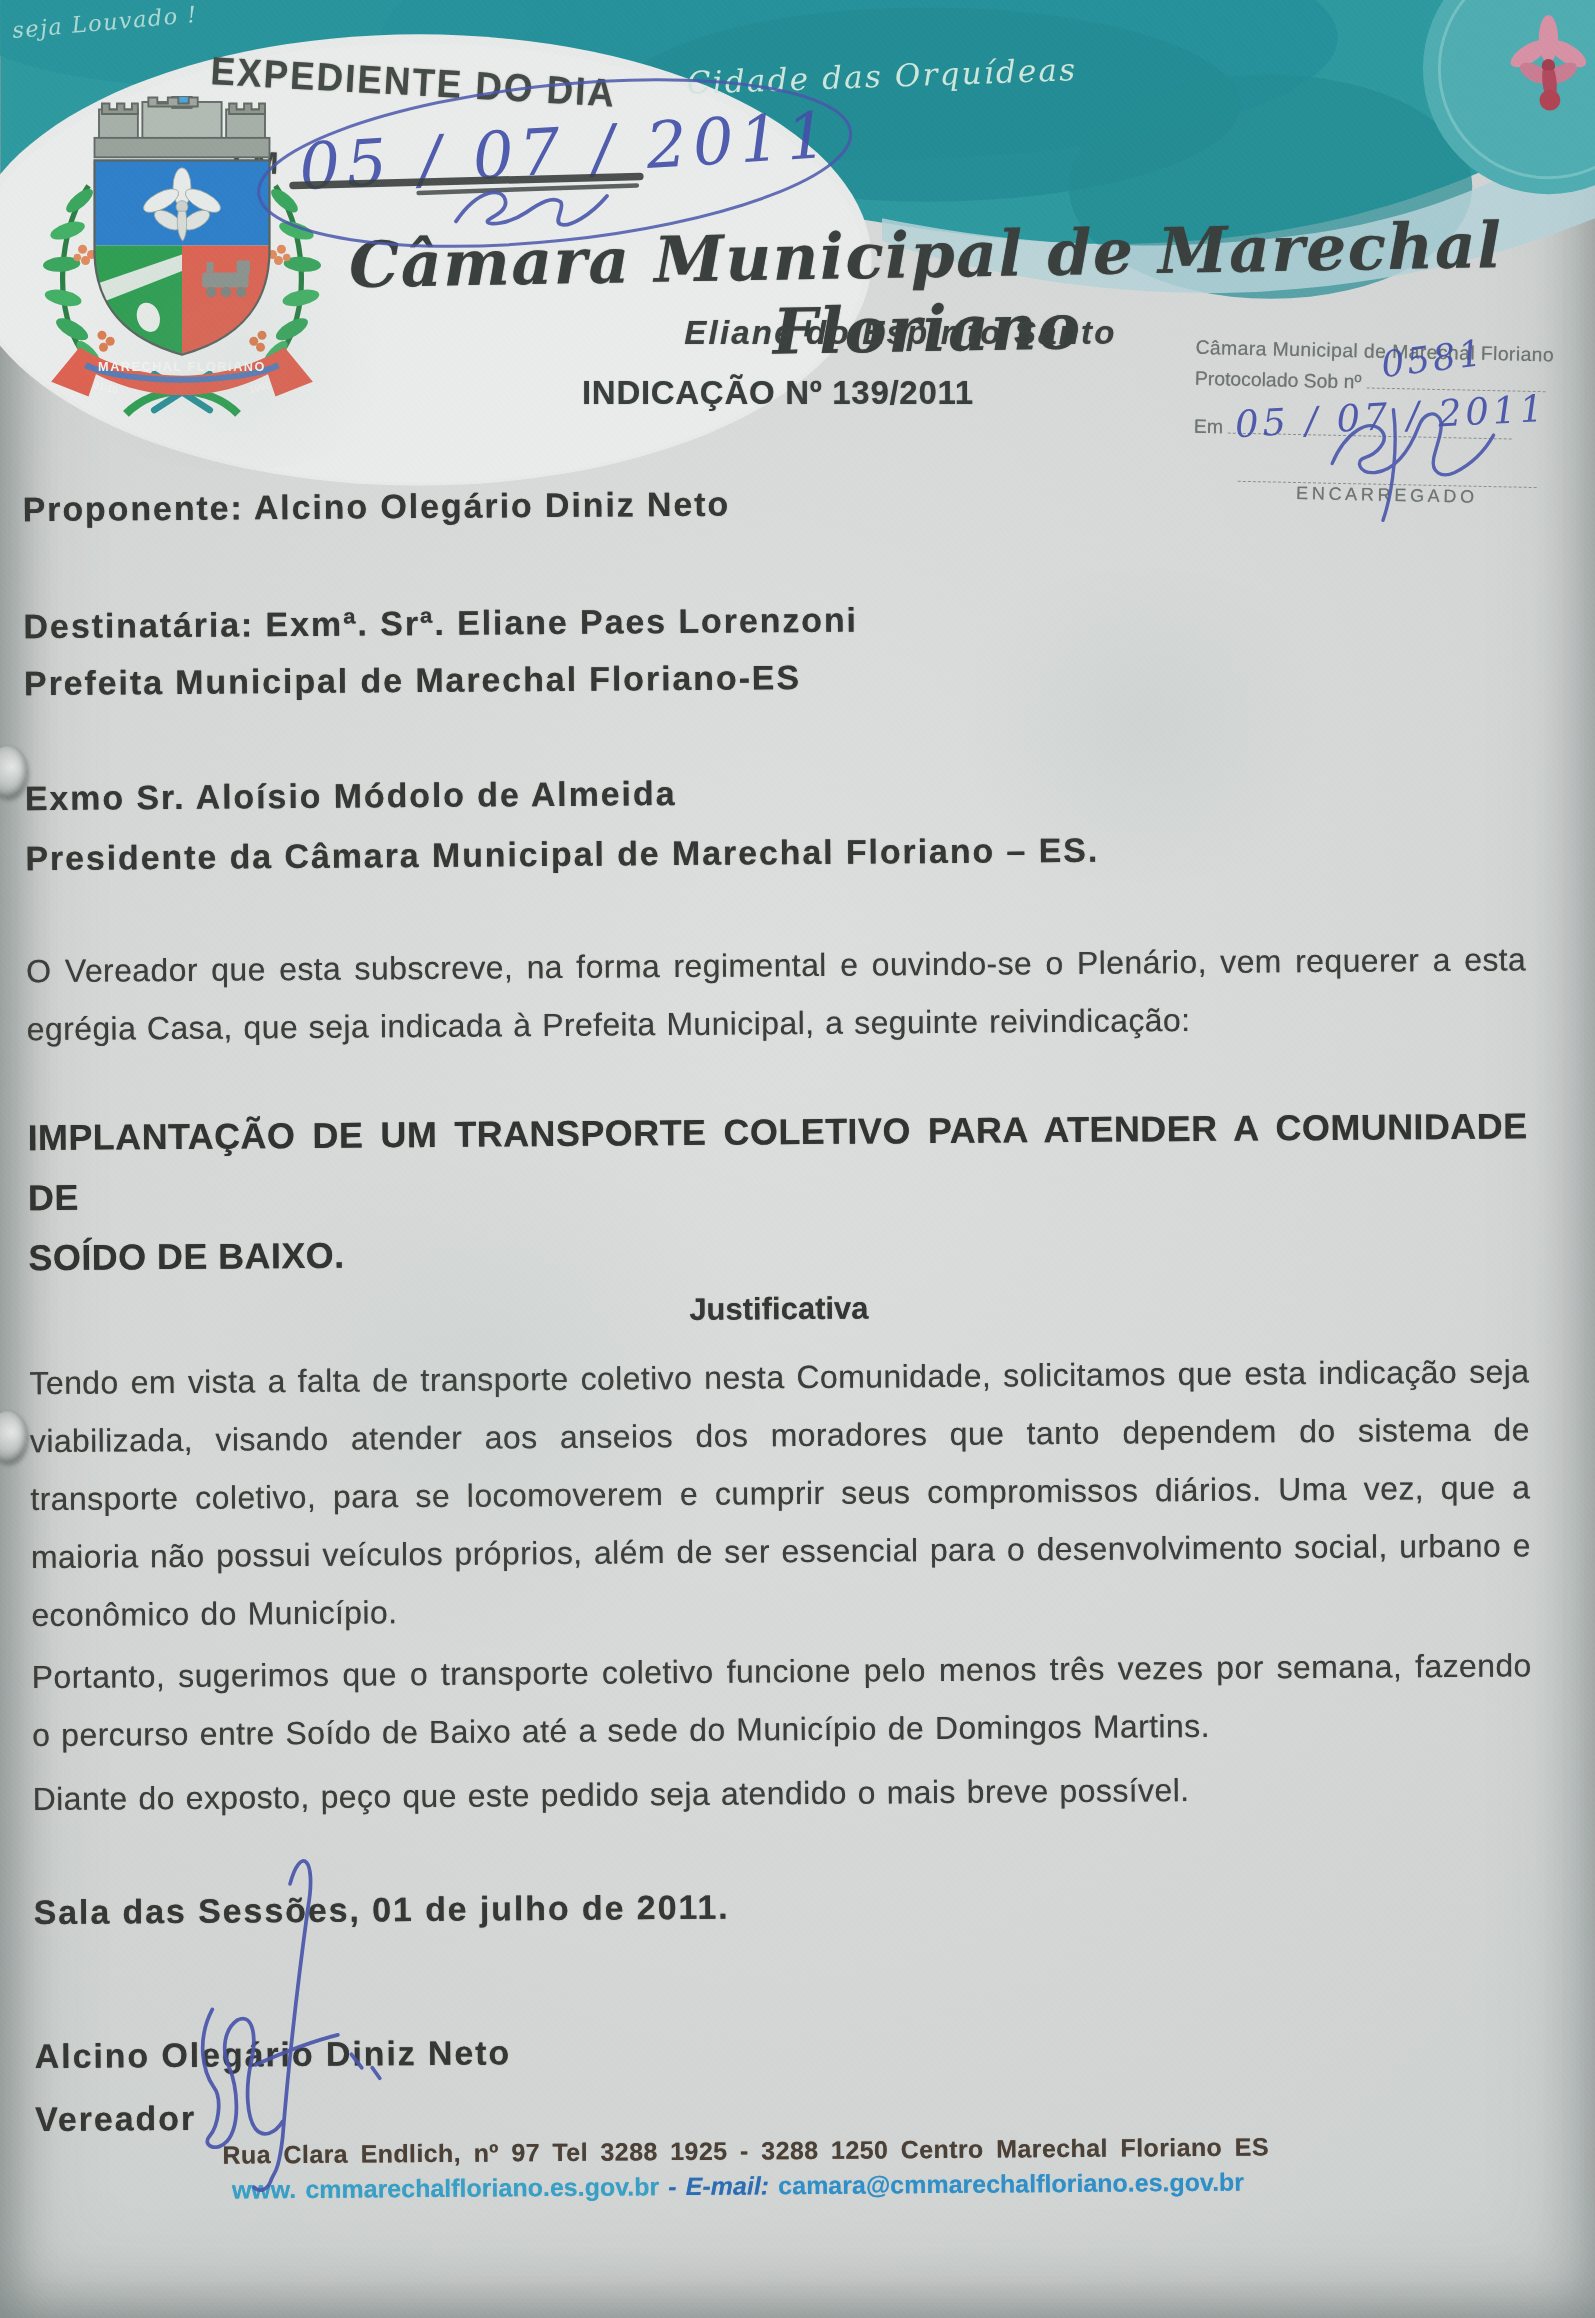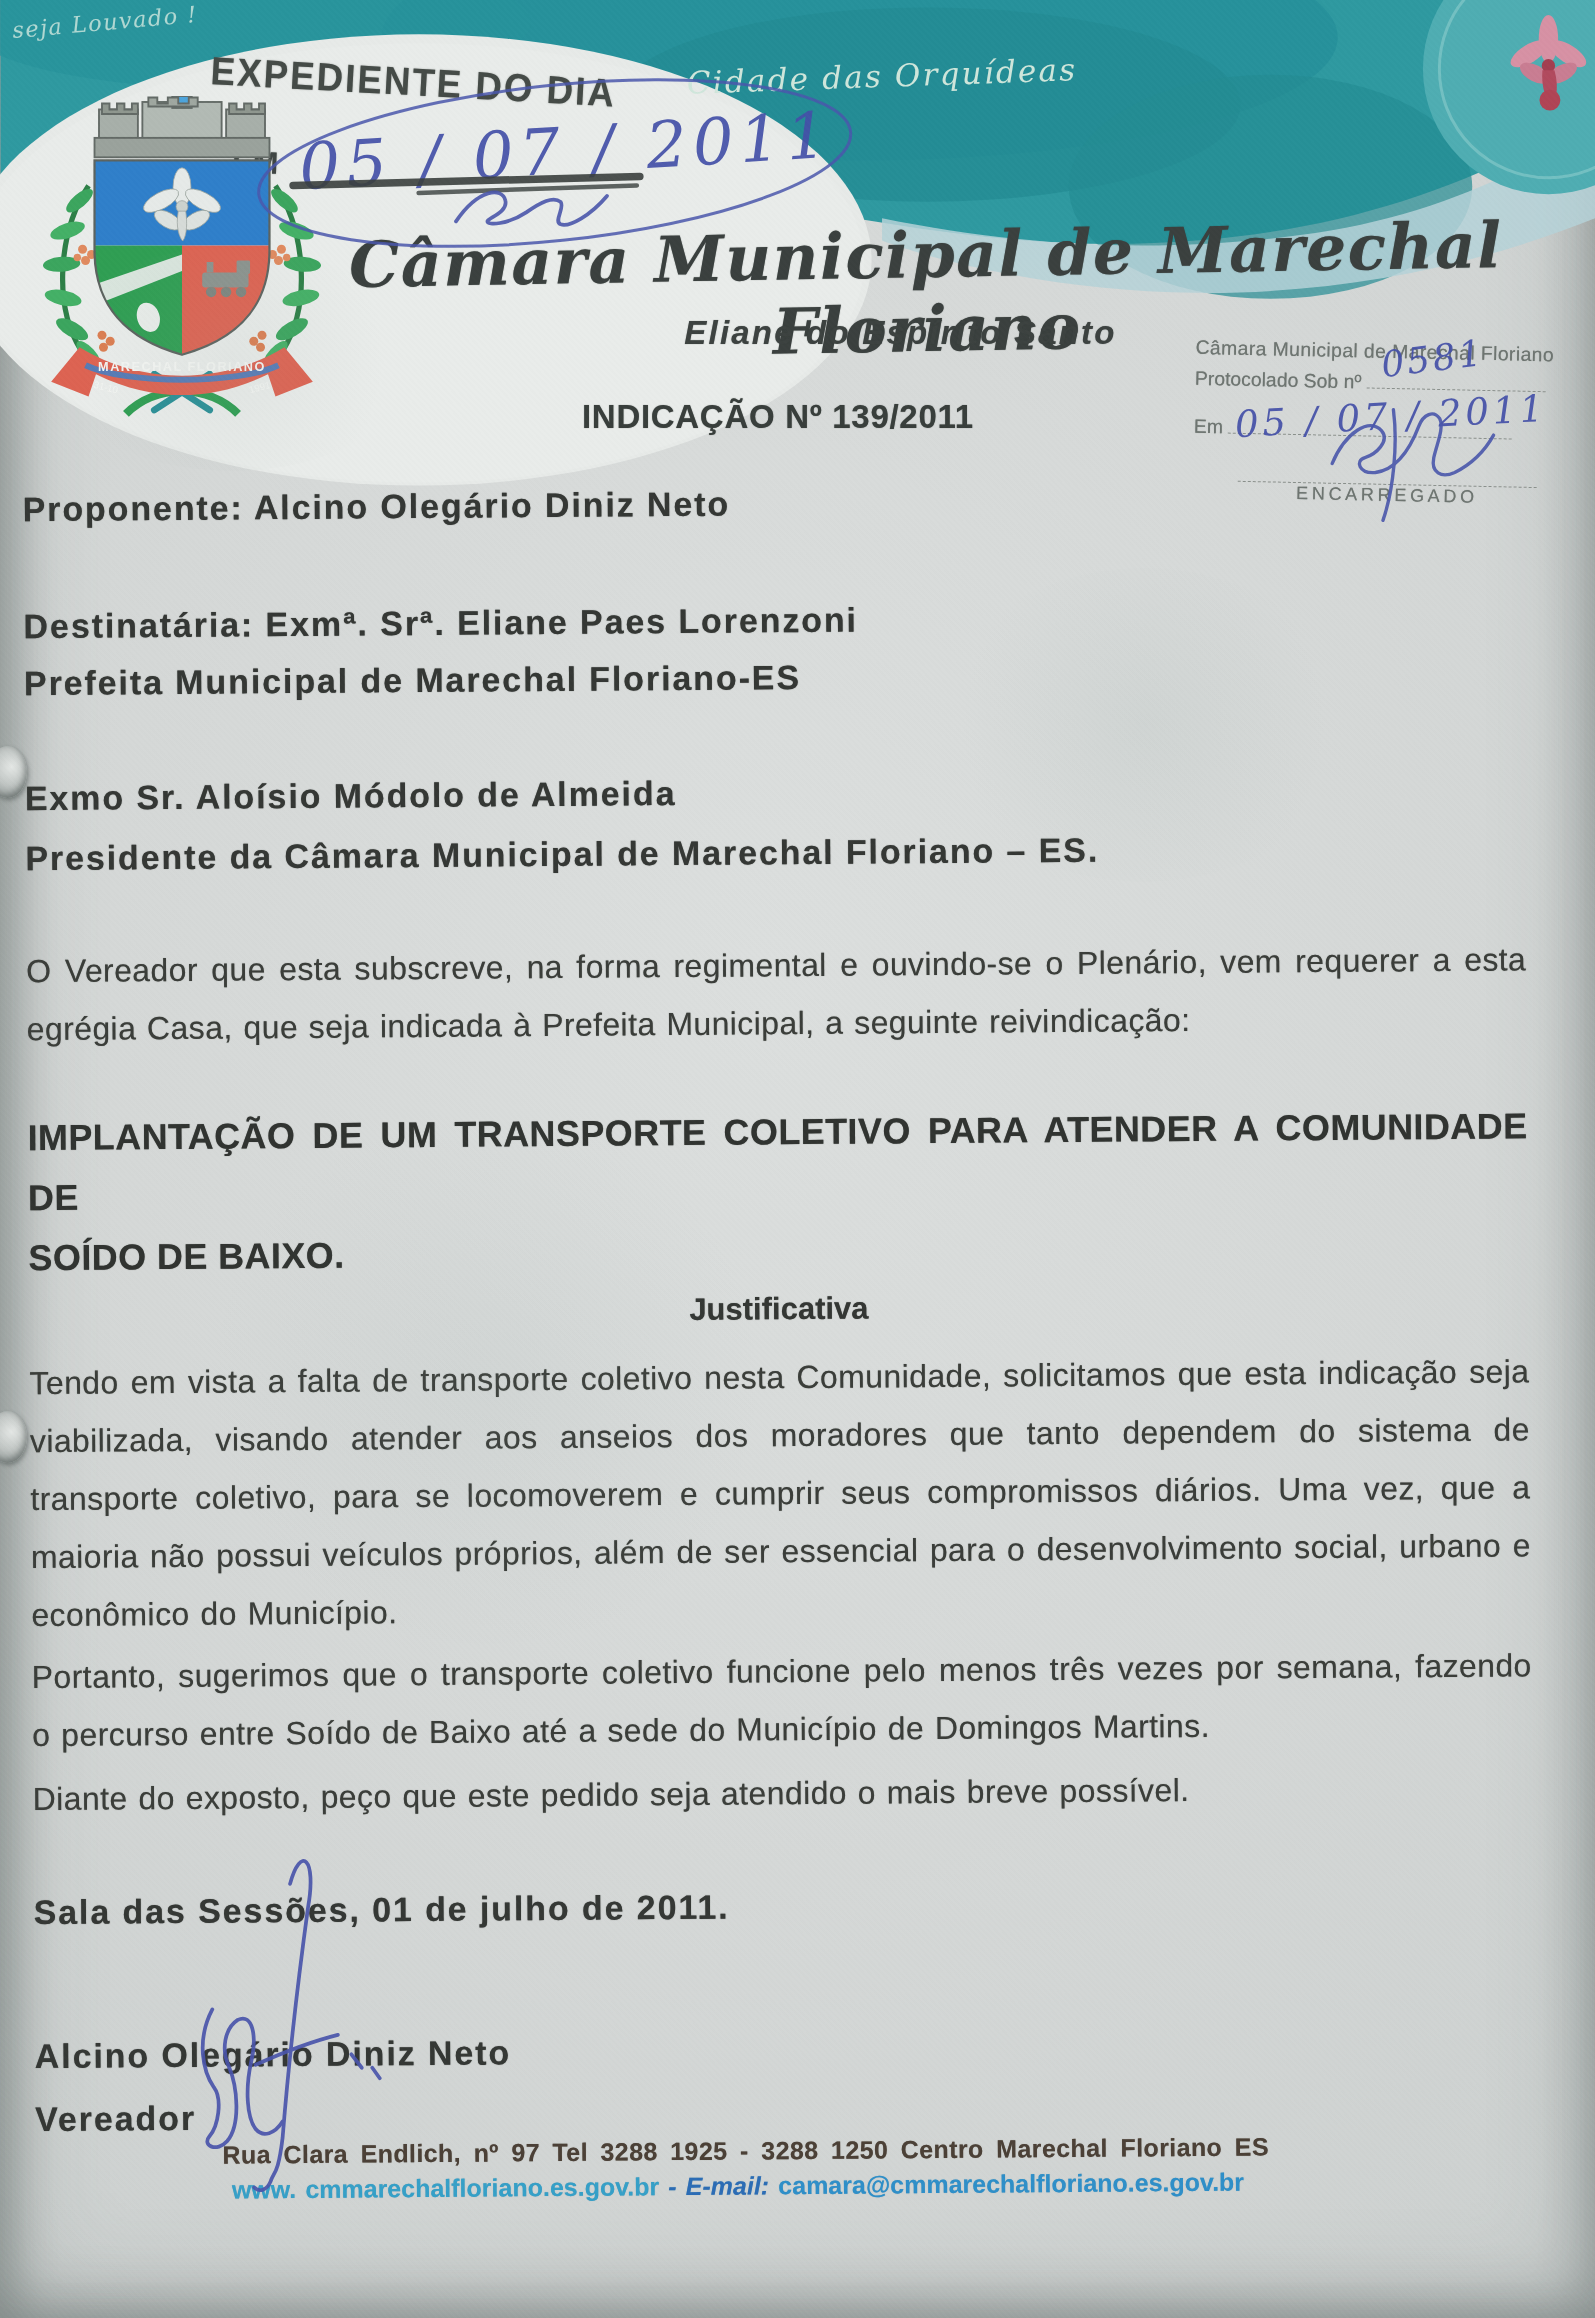--- a/index.html
+++ b/index.html
@@ -79,21 +79,21 @@
   <div class="abs hw" style="left:299px;top:114px;font-size:64px;letter-spacing:6px;transform:rotate(-3.5deg);opacity:.92;">
     <span>05 / 07 / 2011</span>
   </div>
 
   <div class="abs script" style="left:321px;top:218px;width:1211px;text-align:center;font-size:63px;font-weight:600;color:#3A403E;letter-spacing:1.5px;transform:rotate(-1deg);text-shadow:0 0 1.1px rgba(52,58,56,.6);">
     <span>Câmara Municipal de Marechal Floriano</span>
   </div>
   <div class="abs" style="left:478px;top:314px;width:845px;text-align:center;font-weight:bold;font-style:italic;font-size:33px;color:#3C4240;letter-spacing:2.2px;text-shadow:0 0 1.1px rgba(52,58,56,.6);">
     <span>Eliane do Espírito Santo</span>
   </div>
-  <div class="abs" style="left:582px;top:374px;font-weight:bold;font-size:33px;color:#383E3B;letter-spacing:0.7px;text-shadow:0 0 1.1px rgba(50,56,53,.6);margin-top:24px;">
+  <div class="abs" style="left:582px;top:374px;font-weight:bold;font-size:33px;color:#383E3B;letter-spacing:0.7px;text-shadow:0 0 1.1px rgba(50,56,53,.6);">
     <span>INDICAÇÃO Nº 139/2011</span>
   </div>
 
   <div class="abs" style="left:1194px;top:340px;width:396px;transform:rotate(1.2deg);">
     <div class="stamp-gray" style="font-size:19.4px;letter-spacing:0.4px;">
       <span>Câmara Municipal de Marechal Floriano</span>
     </div>
     <div class="stamp-gray" style="font-size:19.4px;margin-top:7.5px;">
       <span>Protocolado Sob nº</span>
       <span style="display:inline-block;width:179px;border-bottom:1.5px dashed #8A908C;"></span>

